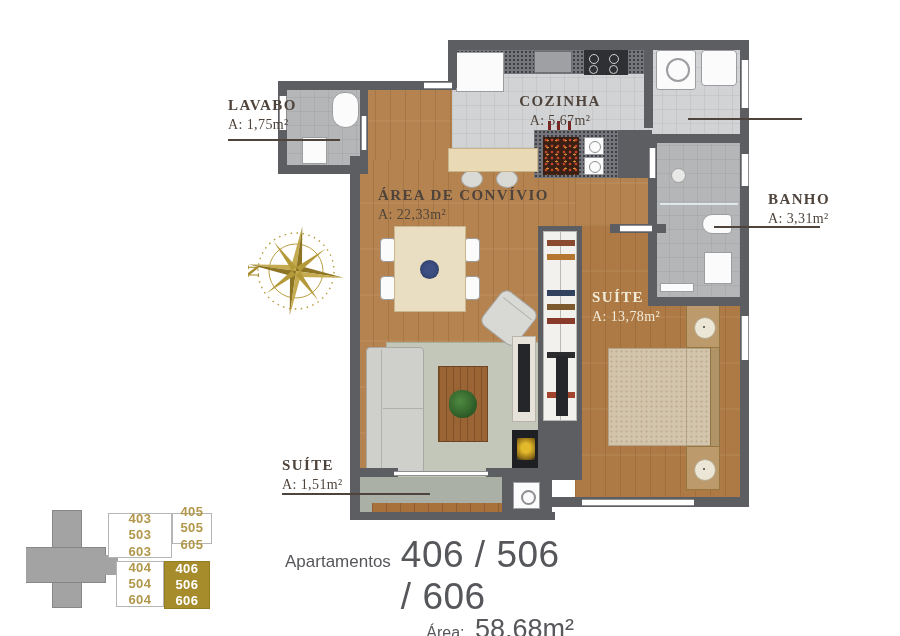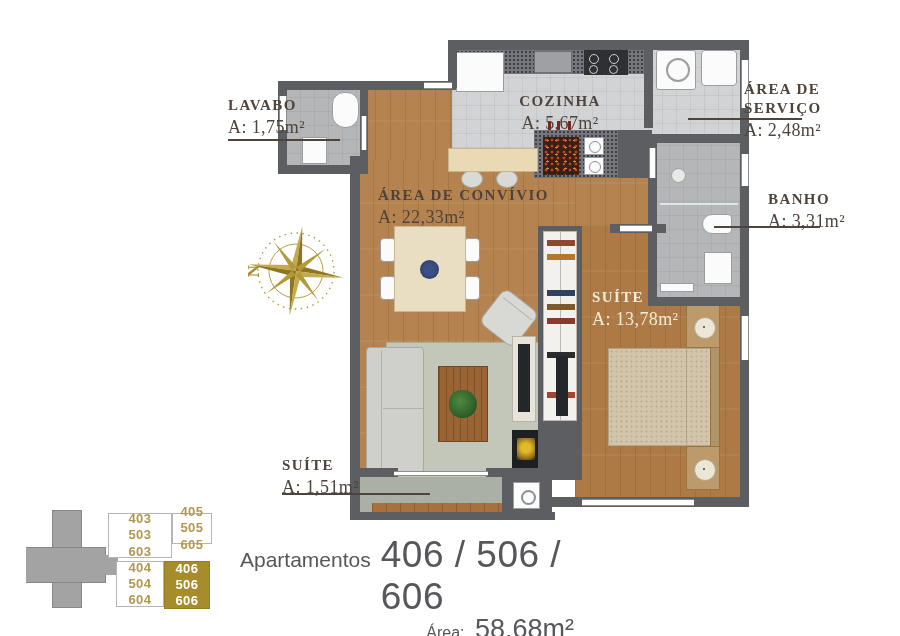--- a/index.html
+++ b/index.html
@@ -21,34 +21,34 @@
   .counter{background-color:#74767b;
            background-image:radial-gradient(rgba(18,18,24,.55) 1px,transparent 1.3px);
            background-size:4px 4px;z-index:20;}
   .wht{background:#fbfbfb;border:1px solid #9b9da0;z-index:22;}
   .opening{background:#ffffff;border-top:1px solid #8b8d90;border-bottom:1px solid #8b8d90;z-index:35;}
   .opening-v{background:#ffffff;border-left:1px solid #8b8d90;border-right:1px solid #8b8d90;z-index:35;}
   .furn{z-index:20;}
   
   .rlabel{position:absolute;font-family:"Liberation Serif",serif;color:#4f443c;z-index:50;line-height:1.25;}
   .rlabel .nm{display:block;font-size:15px;font-weight:600;letter-spacing:1.4px;}
-  .rlabel .ar{display:block;font-size:18px;letter-spacing:.4px;margin-top:1px;}
+  .rlabel .ar{display:block;font-size:14px;letter-spacing:.4px;margin-top:1px;}
   .rlabel.light{color:#f2ebd8;}
   .rlabel.center{text-align:center;}
   .leader{position:absolute;height:1.5px;background:#4f443c;z-index:55;}
   
   .kp-core{background:#a2a3a2;border:1px solid #868786;z-index:10;}
   .kp-unit{background:#ffffff;border:1px solid #b5b5b3;color:#b2974b;font-size:13px;font-weight:600;
            letter-spacing:.5px;display:flex;align-items:center;justify-content:center;text-align:center;
            white-space:pre-line;line-height:1.25;z-index:12;}
   .kp-unit.hl{background:#a78c2c;border-color:#977d22;color:#ffffff;z-index:13;}
   
   #footer{position:absolute;left:240px;top:534px;width:334px;color:#56575b;z-index:50;}
   #footer .row1{display:flex;align-items:baseline;gap:10px;}
-  #footer .prefix{font-size:21px;}
+  #footer .prefix{font-size:17px;margin-left:45px;}
   #footer .nums{font-size:37px;letter-spacing:.5px;}
   #footer .row2{text-align:right;margin-top:-4px;}
   #footer .arealbl{font-size:16px;margin-right:6px;}
   #footer .areaval{font-size:27px;}
 </style>
 </head>
 <body>
 
 <div id="page">
 
@@ -196,24 +196,20 @@
     <span class="nm">LAVABO</span>
     <span class="ar">A: 1,75m²</span>
   </div>
   <div class="leader" style="left:228px;top:139px;width:112px"></div>
 
   <div class="rlabel center" style="left:500px;top:92px;width:120px">
     <span class="nm">COZINHA</span>
     <span class="ar">A: 5,67m²</span>
   </div>
 
-  <div class="rlabel" style="left:744px;top:80px">
-    <span class="nm">ÁREA DE SERVIÇO</span>
-    <span class="ar">A: 2,48m²</span>
-  </div>
   <div class="leader" style="left:688px;top:118px;width:114px"></div>
 
   <div class="rlabel" style="left:768px;top:190px">
     <span class="nm">BANHO</span>
     <span class="ar">A: 3,31m²</span>
   </div>
   <div class="leader" style="left:714px;top:226px;width:106px"></div>
 
   <div class="rlabel" style="left:378px;top:186px">
     <span class="nm">ÁREA DE CONVÍVIO</span>

